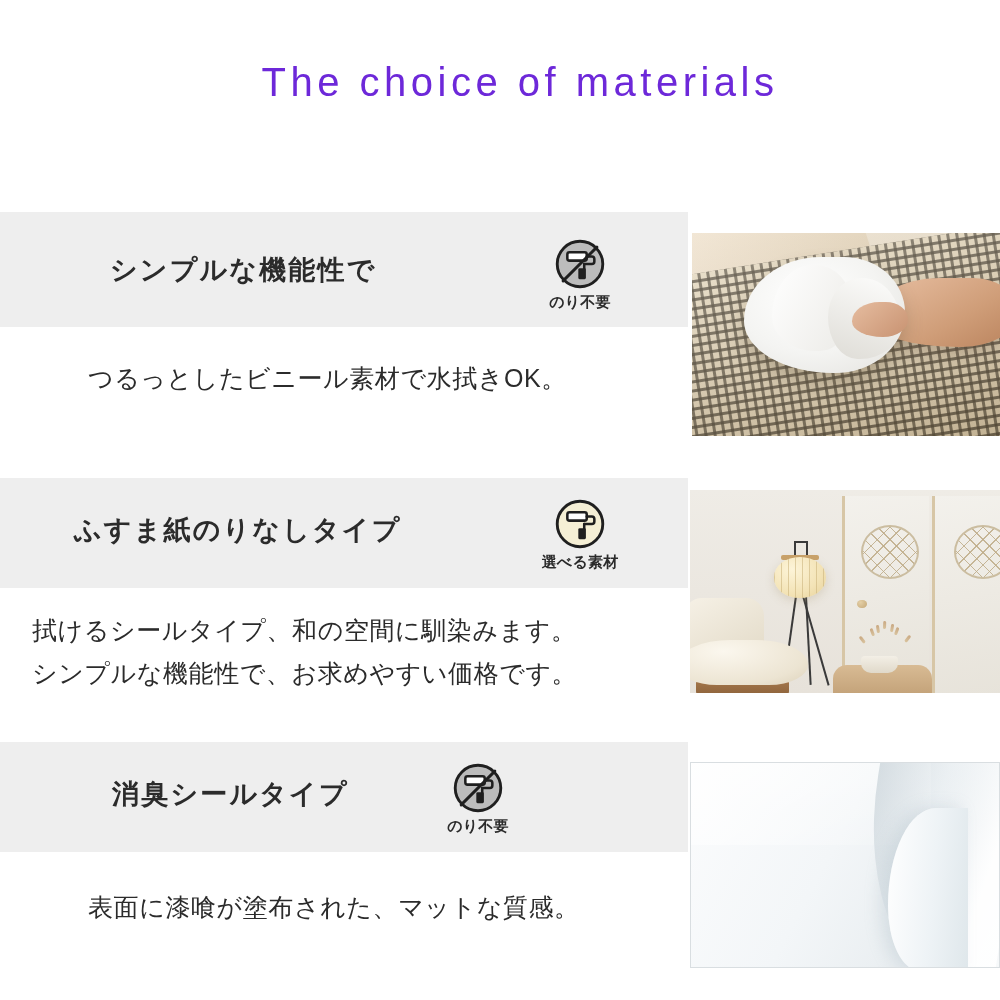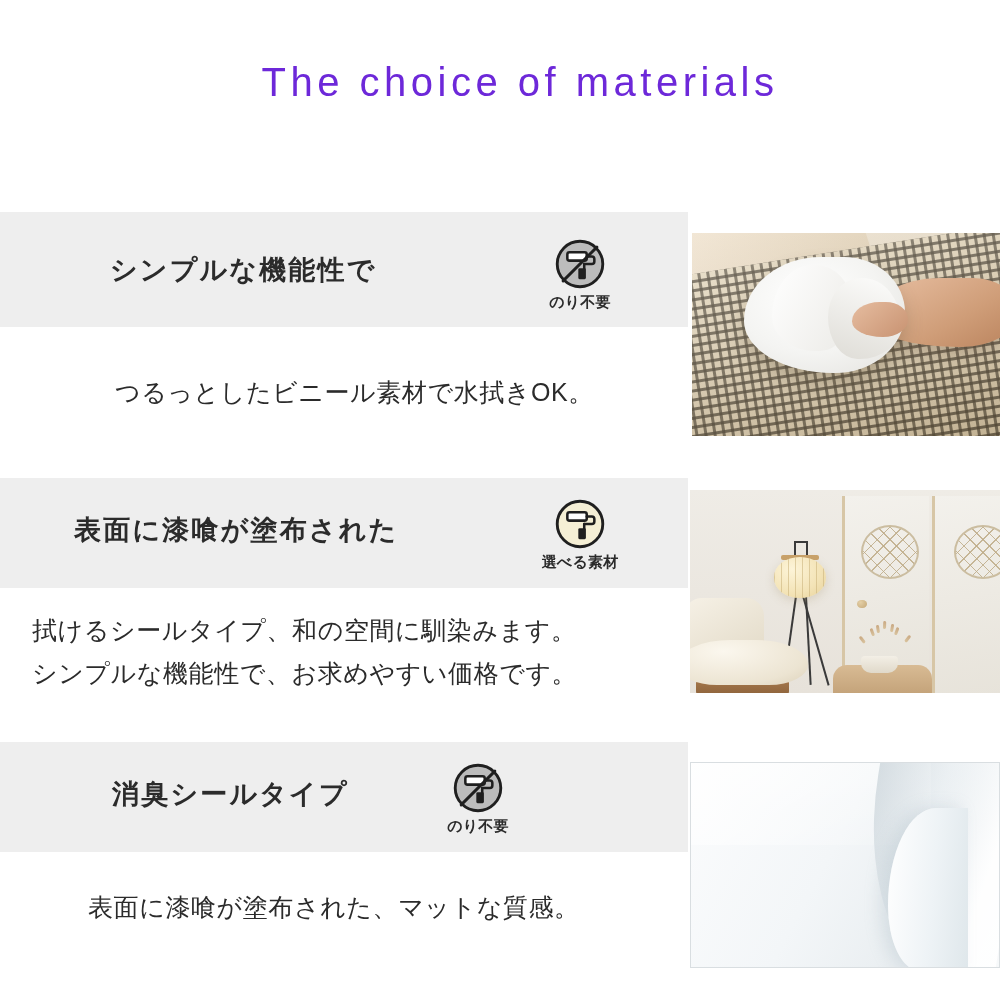--- a/index.html
+++ b/index.html
@@ -249,40 +249,40 @@
         <rect x="17" y="18" width="23" height="10" rx="2.6" fill="#ffffff" stroke="#1f1f1f" stroke-width="3"></rect>
         <path d="M40 23 h6 a3 3 0 0 1 3 3 v3 a3 3 0 0 1 -3 3 h-9" fill="none" stroke="#1f1f1f" stroke-width="3" stroke-linecap="round"></path>
         <path d="M37 32 v5" stroke="#1f1f1f" stroke-width="3" stroke-linecap="round"></path>
         <rect x="30" y="37" width="9" height="13" rx="1.6" fill="#1f1f1f"></rect>
         <line x1="12" y1="52" x2="52" y2="12" stroke="#1f1f1f" stroke-width="3.4" stroke-linecap="round"></line>
       </svg>
       <div class="badge-label">のり不要</div>
     </div>
   </div>
 
-  <div class="desc" style="left:88px; top:374px;margin-left:27px;">つるっとしたビニール素材で水拭きOK。</div>
+  <div class="desc" style="left:88px; top:360px;">つるっとしたビニール素材で水拭きOK。</div>
 
   <div class="photo" style="left:692px; top:233px; width:308px; height:203px;">
     <div class="ph1-bg"></div>
     <div class="ph1-floor"></div>
     <div class="ph1-weave"></div>
     <div class="ph1-shade"></div>
     <div class="ph1-hand"></div>
     <div class="ph1-towel"></div>
     <div class="ph1-towel-fold1"></div>
     <div class="ph1-towel-fold2"></div>
     <div class="ph1-thumb"></div>
   </div>
 </div>
 
 <div class="section" style="top:0;">
 
   <div class="band" style="top:478px; width:688px; height:110px;"></div>
 
-  <div class="sec-title" style="left:74px; top:512px;">表面に漆喰が塗布された</div>
+  <div class="sec-title" style="left:74px; top:512px;">ふすま紙のりなしタイプ</div>
 
   <div class="badges" style="left:520px; top:497px;">
     <div class="badge" style="width:120px;">
       <svg class="badge-icon" viewBox="0 0 64 64">
         <circle cx="32" cy="32" r="27" fill="#f5efd5" stroke="#1f1f1f" stroke-width="3.4"></circle>
         <rect x="17" y="18" width="23" height="10" rx="2.6" fill="#ffffff" stroke="#1f1f1f" stroke-width="3"></rect>
         <path d="M40 23 h6 a3 3 0 0 1 3 3 v3 a3 3 0 0 1 -3 3 h-9" fill="none" stroke="#1f1f1f" stroke-width="3" stroke-linecap="round"></path>
         <path d="M37 32 v5" stroke="#1f1f1f" stroke-width="3" stroke-linecap="round"></path>
         <rect x="30" y="37" width="9" height="13" rx="1.6" fill="#1f1f1f"></rect>
       </svg>

